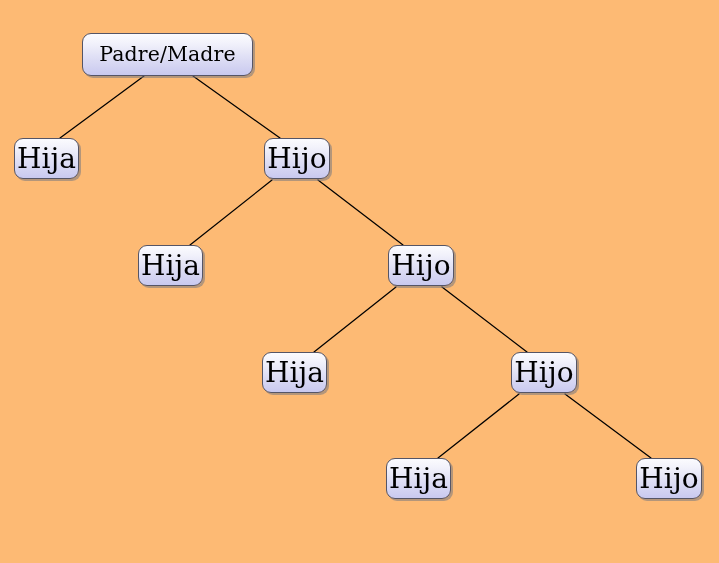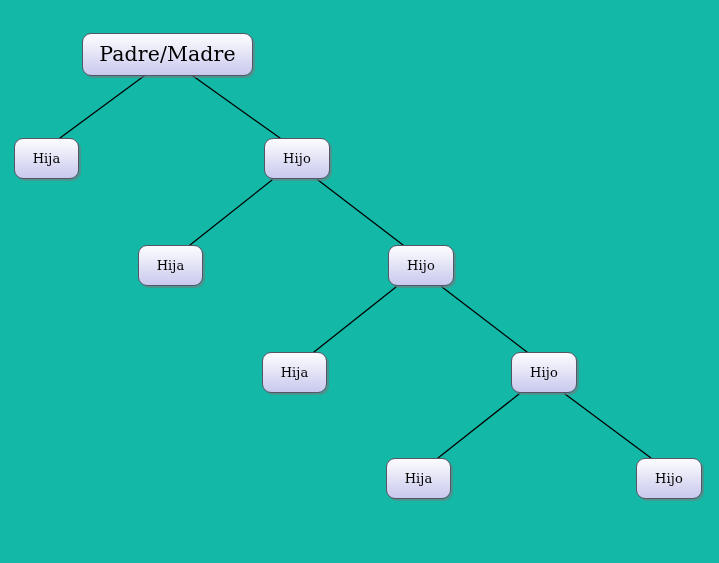--- a/index.html
+++ b/index.html
@@ -4,21 +4,21 @@
 <style>
   html, body {
     margin: 0;
     padding: 0;
     background: #ffffff;
   }
   #canvas {
     position: relative;
     width: 719px;
     height: 563px;
-    background: #14b8a6;
+    background: #fdba74;
     overflow: hidden;
     font-family: "DejaVu Serif", serif;
   }
   #edge-layer {
     position: absolute;
     top: 0;
     left: 0;
     width: 719px;
     height: 563px;
     pointer-events: none;
@@ -28,21 +28,21 @@
     box-sizing: border-box;
     display: flex;
     align-items: center;
     justify-content: center;
     border: 1.1px solid #555566;
     border-radius: 9px;
     background-image: linear-gradient(to bottom, #fbfbfe 0%, #f2f2fb 22%, #dcdcf4 62%, #c9c9ef 100%);
     box-shadow: 2.0px 2.0px 0.6px rgba(120,120,128,0.55);
     color: #000000;
     font-family: "DejaVu Serif", serif;
-    font-size: 13px;
+    font-size: 28px;
     line-height: 1;
     letter-spacing: 0.1px;
     white-space: nowrap;
     user-select: none;
   }
   .tree-node .node-label {
     display: block;
     transform: translateY(-0.5px);
   }
   .node-root { font-size: 20.5px; }

